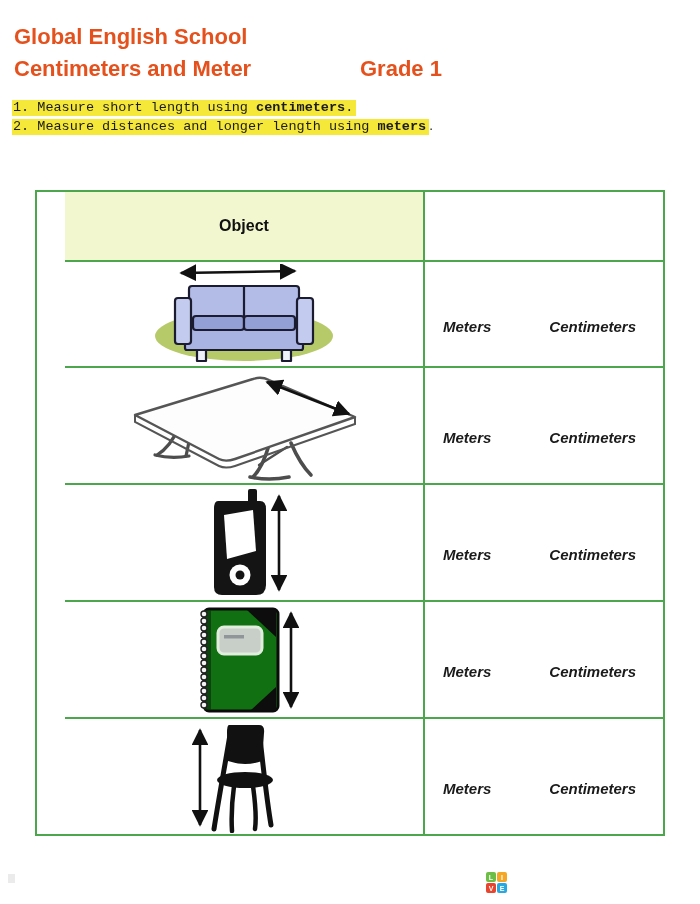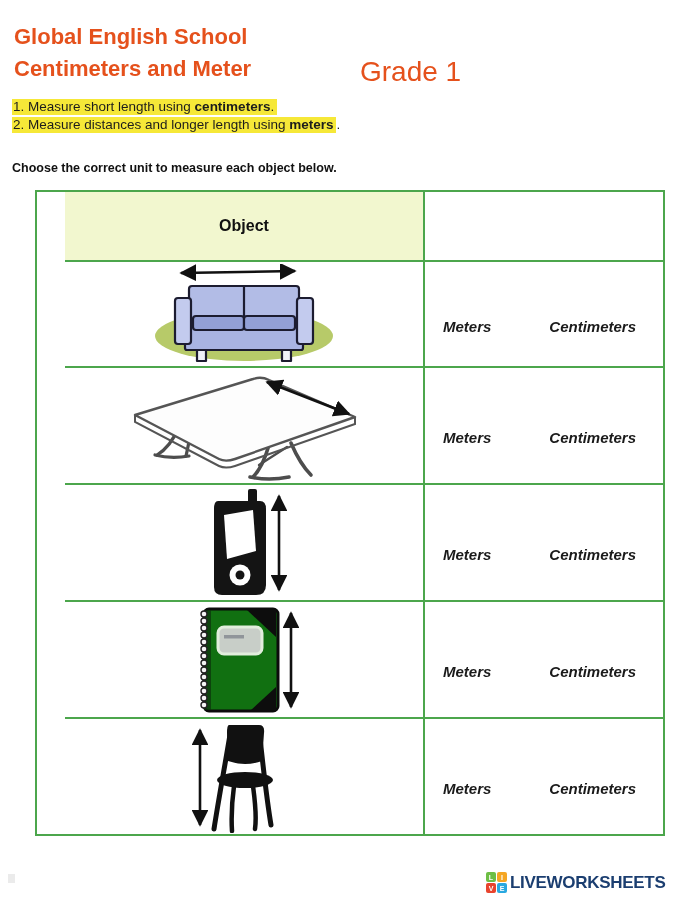--- a/index.html
+++ b/index.html
@@ -10,27 +10,27 @@
   .school-title{
     position:absolute;left:14px;top:24px;margin:0;
     font-size:22px;font-weight:bold;color:var(--title_orange,#E5511C);
   }
   .worksheet-title{
     position:absolute;left:14px;top:56px;margin:0;
     font-size:22px;font-weight:bold;color:var(--title_orange,#E5511C);
   }
   .grade{
     position:absolute;left:360px;top:56px;margin:0;
-    font-size:28px;font-weight:normal;color:var(--title_orange,#E5511C);
+    font-size:22px;font-weight:bold;color:var(--title_orange,#E5511C);
   }
   .instructions{
     position:absolute;left:12px;top:98px;font-size:13.5px;line-height:17.5px;color:#1c1c1c;
   }
   .instructions mark{
-    background:var(--highlight_yellow,#F6E838);color:inherit;padding:0 3px 1px 1px;
+    background:var(--highlight_yellow,#F6E838);color:inherit;padding:0 3px 1px 1px;font-family:Liberation Mono, monospace;
   }
   .instructions b{font-weight:bold;}
   .prompt{
     position:absolute;left:12px;top:161px;margin:0;
     font-size:12.5px;font-weight:bold;color:#111;
   }
   .wtable{
     position:absolute;left:35px;top:190px;width:630px;
     border:2px solid var(--table_border_green,#4CA64C);box-sizing:border-box;padding-left:28px;
   }
@@ -83,21 +83,20 @@
 
   <div class="instructions">
     <div>
       <mark><span>1. Measure short length using </span><b>centimeters</b><span>.</span></mark>
     </div>
     <div>
       <mark><span>2. Measure distances and longer length using </span><b>meters</b></mark><span>.</span>
     </div>
   </div>
 
-  <p class="prompt">Choose the correct unit to measure each object below.</p>
 
   <div class="wtable">
 
     <div class="thead">
       <div class="hcell left">Object</div>
     </div>
 
     <div class="trow first">
       <div class="ocell">
         <svg width="190" height="100" viewBox="0 0 190 100">
@@ -247,16 +246,15 @@
 
   <div class="artifact"></div>
 
   <div class="footer">
     <div class="logo">
       <span class="sq g">L</span>
       <span class="sq o">I</span>
       <span class="sq r">V</span>
       <span class="sq b">E</span>
     </div>
-    <span class="brand">LIVEWORKSHEETS</span>
   </div>
 
 </div>
 
 </body></html>

